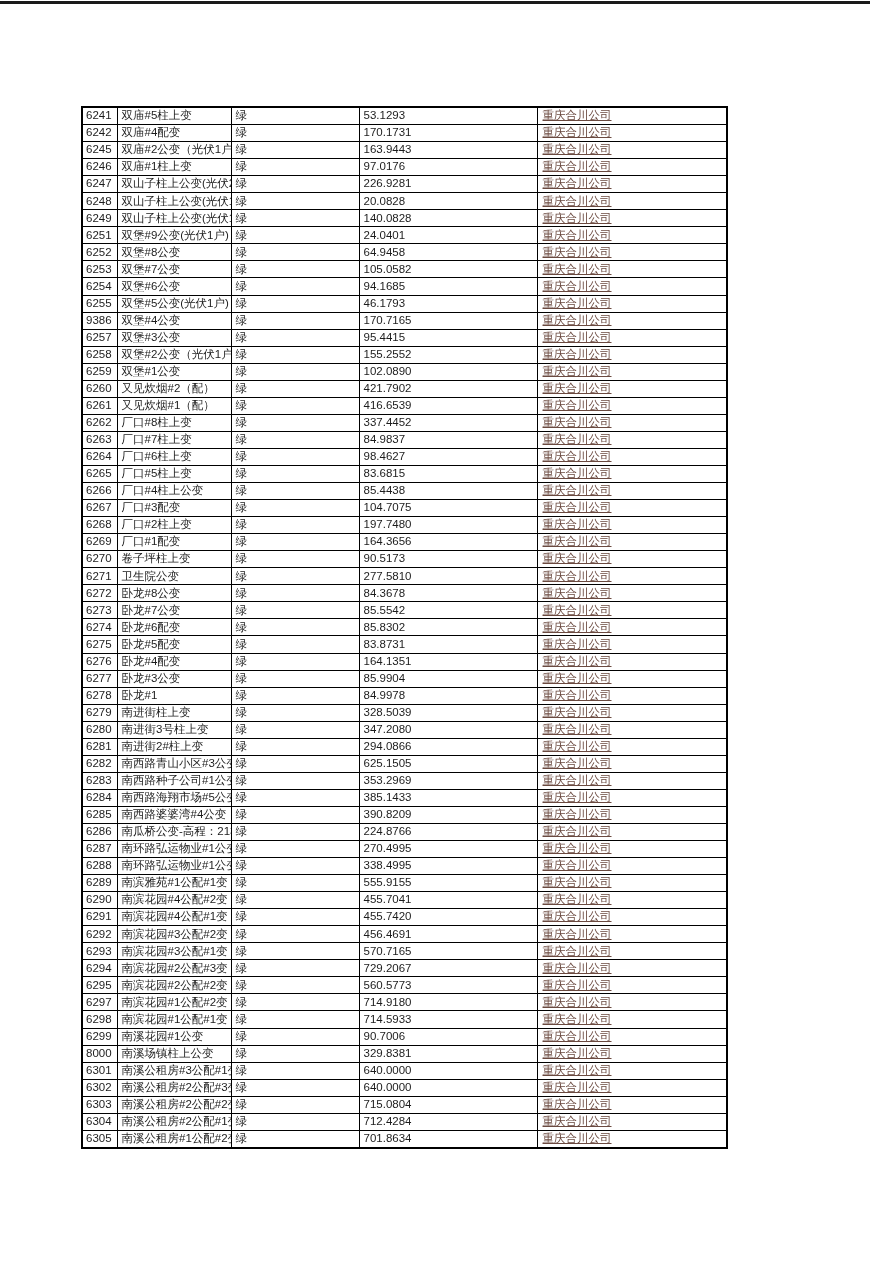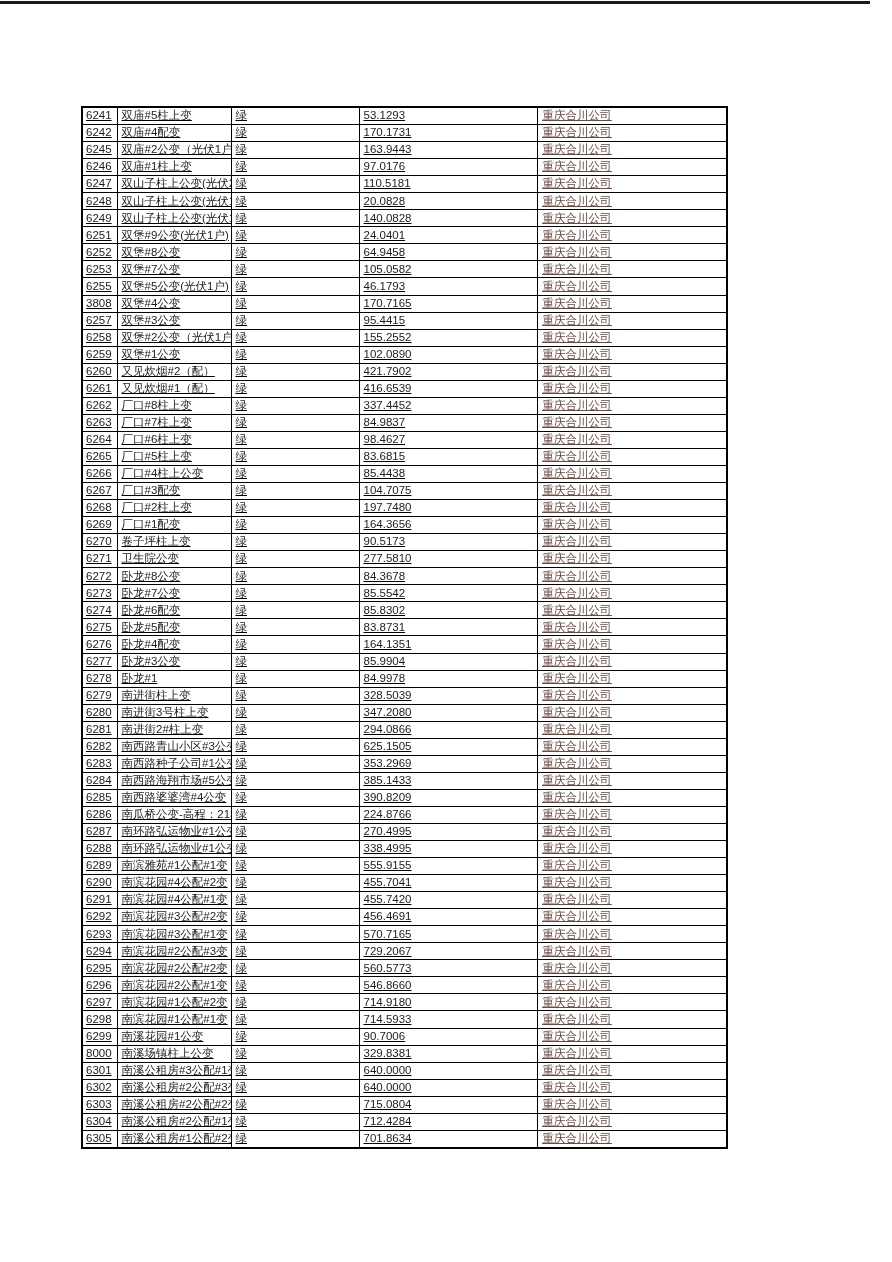--- a/index.html
+++ b/index.html
@@ -25,21 +25,20 @@
   .table-wrap {
     position: absolute;
     left: 81px;
     top: 106px;
   }
   table.grid {
     border-collapse: collapse;
     table-layout: fixed;
     width: 645px;
     border: 2px solid #000;
-    text-decoration: underline;
   }
   table.grid td {
     border: 1px solid #000;
     height: 16.05px;
     padding: 0 0 0 3px;
     font-size: 11.5px;
     line-height: 1;
     color: #1c1c1c;
     vertical-align: middle;
     white-space: nowrap;
@@ -98,21 +97,21 @@
           <td class="c0">6246</td>
           <td class="c1">双庙#1柱上变</td>
           <td class="c2">绿</td>
           <td class="c3">97.0176</td>
           <td class="c4" style="color: rgb(107, 74, 64);">重庆合川公司</td>
         </tr>
         <tr>
           <td class="c0">6247</td>
           <td class="c1">双山子柱上公变(光伏2户</td>
           <td class="c2">绿</td>
-          <td class="c3">110.5181</td>
+          <td class="c3">226.9281</td>
           <td class="c4" style="color: rgb(107, 74, 64);">重庆合川公司</td>
         </tr>
         <tr>
           <td class="c0">6248</td>
           <td class="c1">双山子柱上公变(光伏1户</td>
           <td class="c2">绿</td>
           <td class="c3">20.0828</td>
           <td class="c4" style="color: rgb(107, 74, 64);">重庆合川公司</td>
         </tr>
         <tr>
@@ -137,28 +136,35 @@
           <td class="c4" style="color: rgb(107, 74, 64);">重庆合川公司</td>
         </tr>
         <tr>
           <td class="c0">6253</td>
           <td class="c1">双堡#7公变</td>
           <td class="c2">绿</td>
           <td class="c3">105.0582</td>
           <td class="c4" style="color: rgb(107, 74, 64);">重庆合川公司</td>
         </tr>
         <tr>
+          <td class="c0">6254</td>
+          <td class="c1">双堡#6公变</td>
+          <td class="c2">绿</td>
+          <td class="c3">94.1685</td>
+          <td class="c4" style="color: rgb(107, 74, 64);">重庆合川公司</td>
+        </tr>
+        <tr>
           <td class="c0">6255</td>
           <td class="c1">双堡#5公变(光伏1户)</td>
           <td class="c2">绿</td>
           <td class="c3">46.1793</td>
           <td class="c4" style="color: rgb(107, 74, 64);">重庆合川公司</td>
         </tr>
         <tr>
-          <td class="c0">3808</td>
+          <td class="c0">9386</td>
           <td class="c1">双堡#4公变</td>
           <td class="c2">绿</td>
           <td class="c3">170.7165</td>
           <td class="c4" style="color: rgb(107, 74, 64);">重庆合川公司</td>
         </tr>
         <tr>
           <td class="c0">6257</td>
           <td class="c1">双堡#3公变</td>
           <td class="c2">绿</td>
           <td class="c3">95.4415</td>
@@ -421,27 +427,20 @@
           <td class="c1">南滨花园#2公配#3变</td>
           <td class="c2">绿</td>
           <td class="c3">729.2067</td>
           <td class="c4" style="color: rgb(107, 74, 64);">重庆合川公司</td>
         </tr>
         <tr>
           <td class="c0">6295</td>
           <td class="c1">南滨花园#2公配#2变</td>
           <td class="c2">绿</td>
           <td class="c3">560.5773</td>
-          <td class="c4" style="color: rgb(107, 74, 64);">重庆合川公司</td>
-        </tr>
-        <tr>
-          <td class="c0">6296</td>
-          <td class="c1">南滨花园#2公配#1变</td>
-          <td class="c2">绿</td>
-          <td class="c3">546.8660</td>
           <td class="c4" style="color: rgb(107, 74, 64);">重庆合川公司</td>
         </tr>
         <tr>
           <td class="c0">6297</td>
           <td class="c1">南滨花园#1公配#2变</td>
           <td class="c2">绿</td>
           <td class="c3">714.9180</td>
           <td class="c4" style="color: rgb(107, 74, 64);">重庆合川公司</td>
         </tr>
         <tr>

